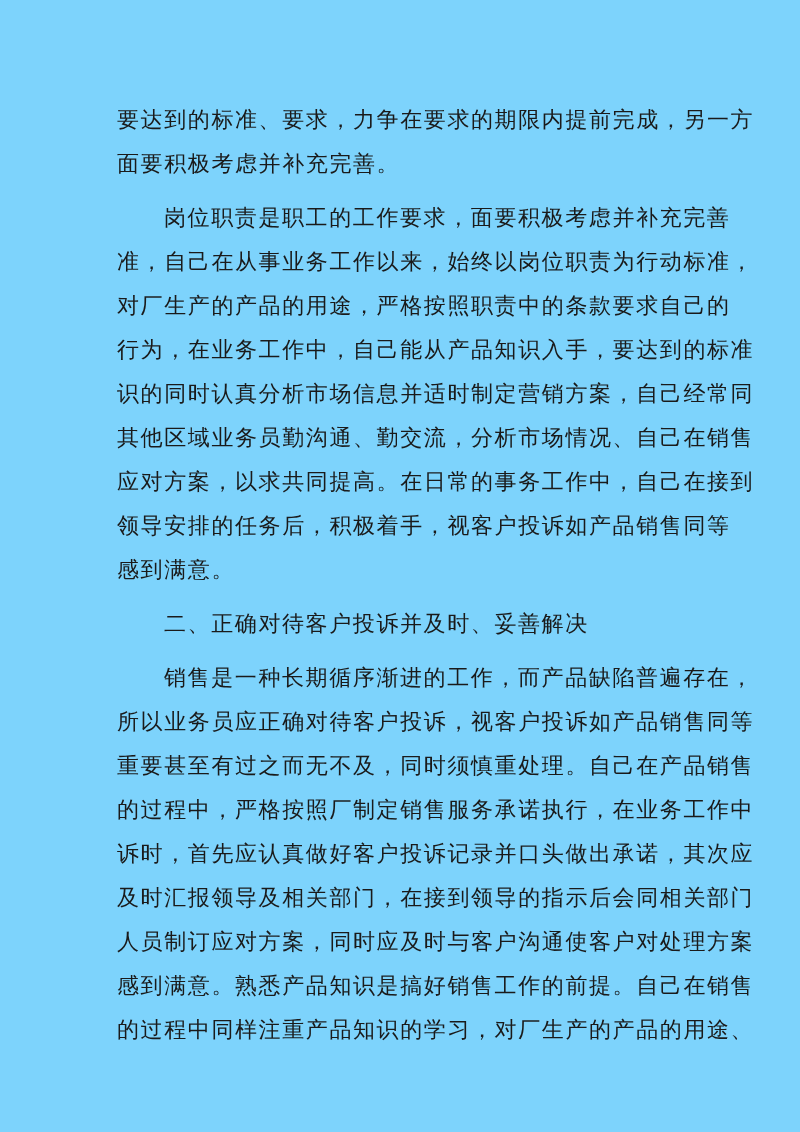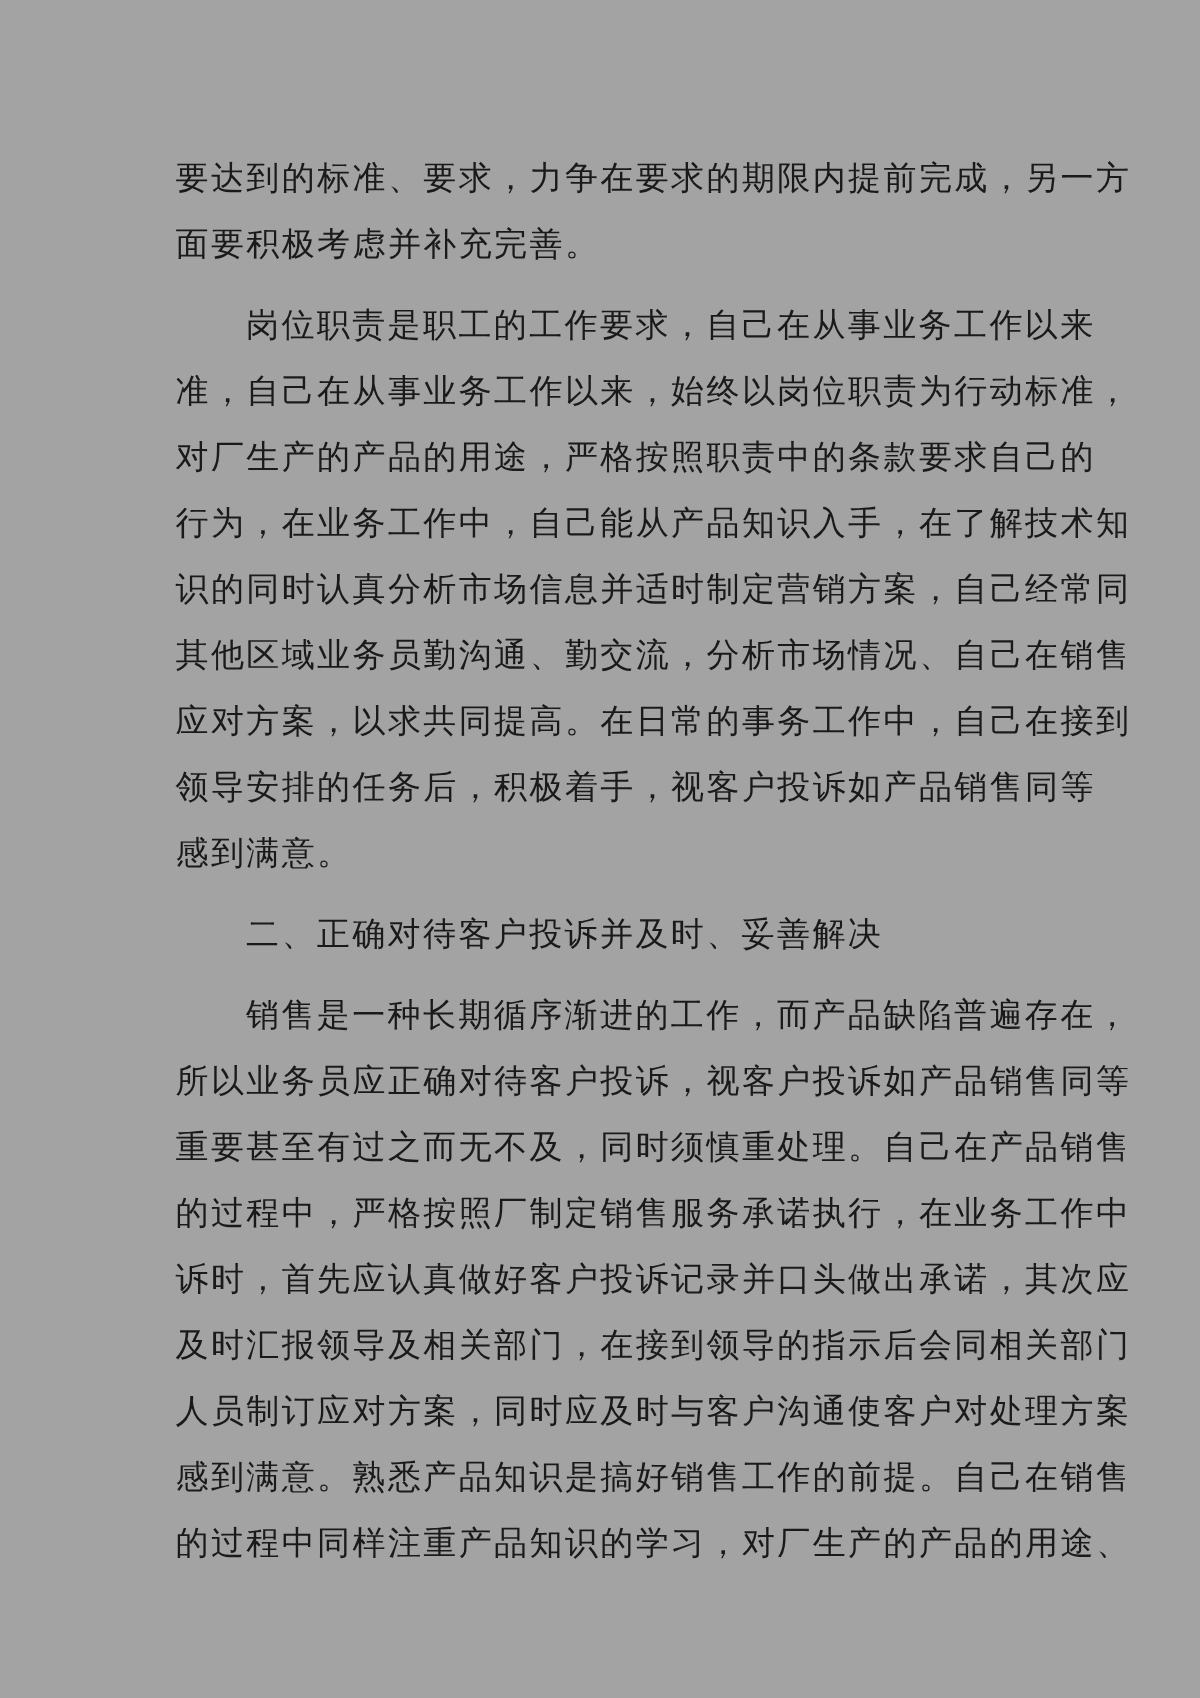--- a/index.html
+++ b/index.html
@@ -1,18 +1,18 @@
 <!DOCTYPE html>
 <html><head>
 <meta charset="utf-8">
 <style>
   html, body { margin: 0; padding: 0; background: #ffffff; }
   body { width: 800px; height: 1132px; overflow: hidden; position: relative; }
   .page {
-    position: absolute; left: 0; top: 0; width: 800px; height: 1132px; background: #a3a3a3;
+    position: absolute; left: 0; top: 0; width: 800px; height: 1132px; background: #7dd3fc;
   }
   .content {
     position: absolute; left: 117px; top: 98px; width: 572px;
     font-family: "DejaVu Serif", "Liberation Serif", serif;
     font-size: 22px; color: #1a1a1a; letter-spacing: 1.6px;
   }
   .line {
     height: 44px; line-height: 44px; white-space: nowrap;
   }
   .indent { padding-left: 47px; }
@@ -24,24 +24,24 @@
 <div class="page">
   <div class="content">
 
     <div>
       <div class="line">要达到的标准、要求，力争在要求的期限内提前完成，另一方</div>
       <div class="line">面要积极考虑并补充完善。</div>
     </div>
     <div class="gap"></div>
 
     <div>
-      <div class="line indent">岗位职责是职工的工作要求，自己在从事业务工作以来</div>
+      <div class="line indent">岗位职责是职工的工作要求，面要积极考虑并补充完善</div>
       <div class="line">准，自己在从事业务工作以来，始终以岗位职责为行动标准，</div>
       <div class="line">对厂生产的产品的用途，严格按照职责中的条款要求自己的</div>
-      <div class="line">行为，在业务工作中，自己能从产品知识入手，在了解技术知</div>
+      <div class="line">行为，在业务工作中，自己能从产品知识入手，要达到的标准</div>
       <div class="line">识的同时认真分析市场信息并适时制定营销方案，自己经常同</div>
       <div class="line">其他区域业务员勤沟通、勤交流，分析市场情况、自己在销售</div>
       <div class="line">应对方案，以求共同提高。在日常的事务工作中，自己在接到</div>
       <div class="line">领导安排的任务后，积极着手，视客户投诉如产品销售同等</div>
       <div class="line">感到满意。</div>
     </div>
     <div class="gap"></div>
 
     <div>
       <div class="line indent">二、正确对待客户投诉并及时、妥善解决</div>

